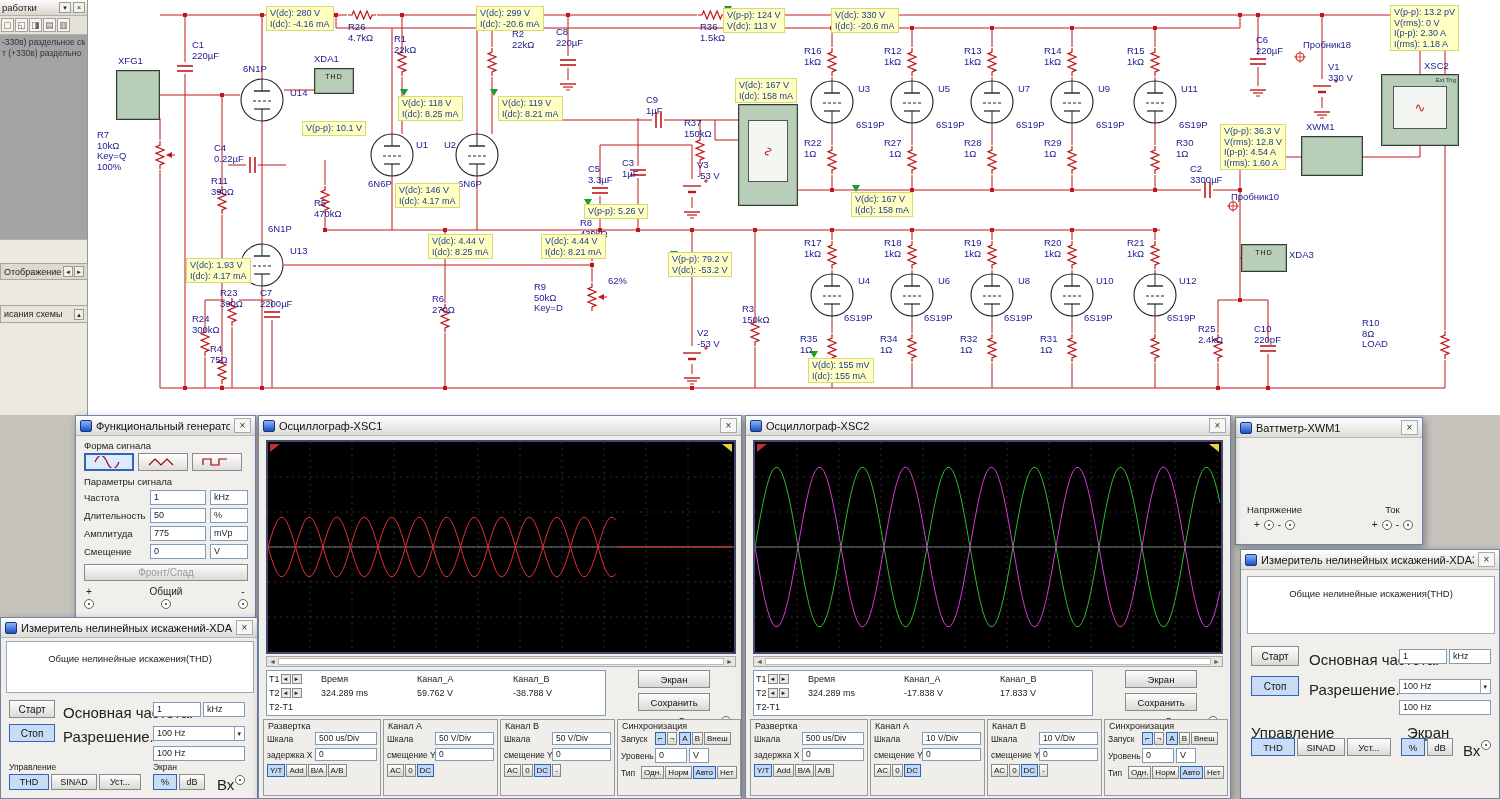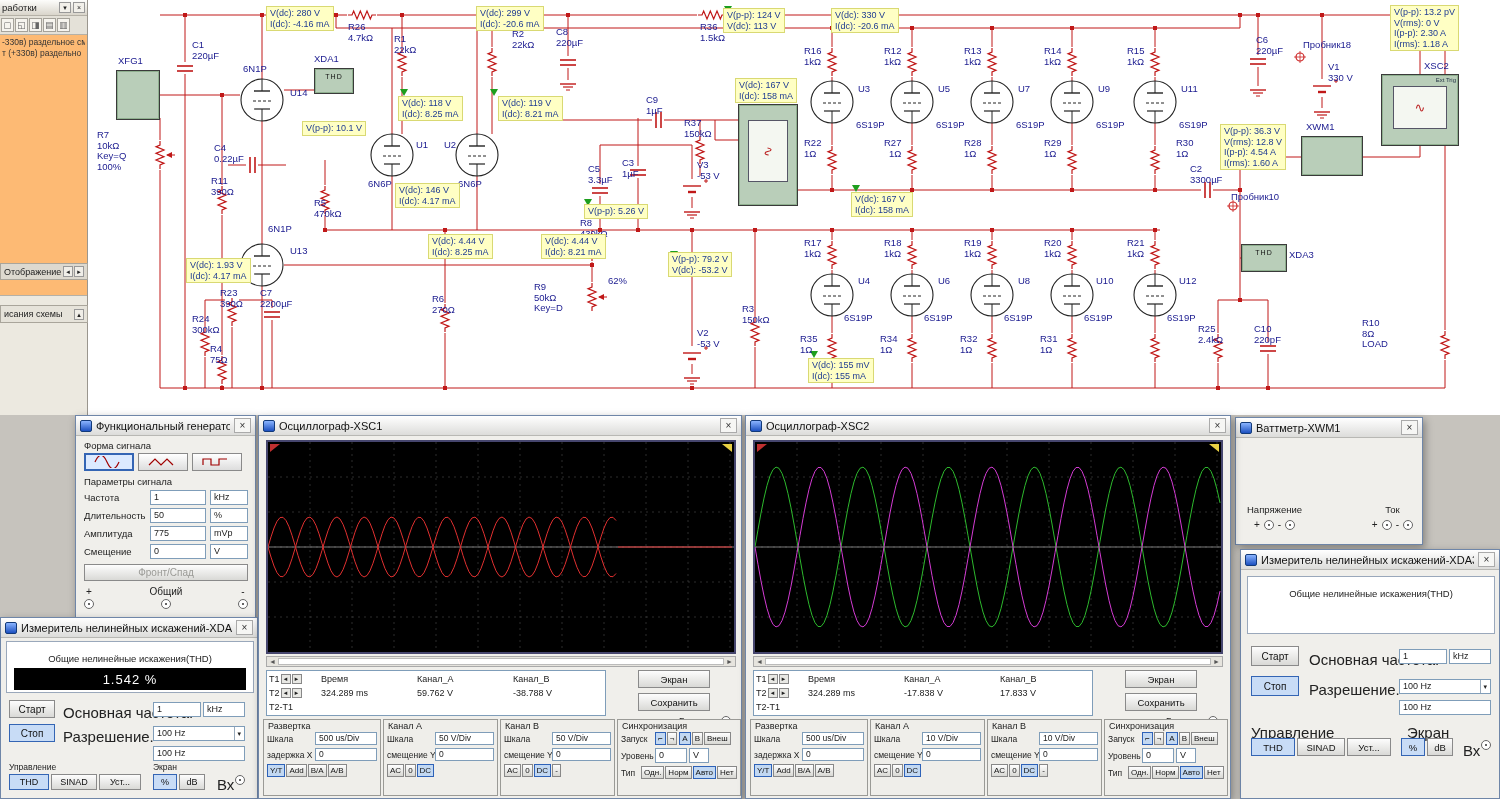--- a/index.html
+++ b/index.html
@@ -16,21 +16,21 @@
   .inst-ext{position:absolute;right:2px;top:2px;font-size:6px;color:#234}
   .inst-scr{position:absolute;left:15%;top:15%;width:70%;height:62%;background:#f4f7f1;border:1px solid #556;display:flex;align-items:center;justify-content:center;color:#b22;font-size:13px;overflow:hidden}
   .inst-scope1 .inst-scr span{transform:rotate(90deg);display:block}
   
   #left-panel{position:absolute;left:0;top:0;width:88px;height:415px;background:#ece9e0;border-right:1px solid #9a968e;z-index:6}
   .lp-title{height:16px;background:linear-gradient(#fdfdfb,#d9d5cb);border-bottom:1px solid #b5b1a7;font-size:9.5px;display:flex;align-items:center;padding:0 2px;gap:2px}
   .lp-title span:first-child{flex:1;overflow:hidden;white-space:nowrap}
   .lp-btn{width:12px;height:11px;border:1px solid #999;background:#f2f0ea;font-size:7px;line-height:9px;text-align:center}
   .lp-toolbar{display:flex;gap:1px;padding:2px 1px;border-bottom:1px solid #b5b1a7;background:#e4e1d8}
   .mini-ico{width:13px;height:14px;border:1px solid #a5a29a;background:#f6f4ee;font-size:9px;line-height:12px;text-align:center;color:#666}
-  .lp-list{background:#fdba74;height:261px;border-bottom:1px solid #b5b1a7;padding:2px;font-size:8.5px;color:#333}
+  .lp-list{background:#a3a3a3;height:205px;border-bottom:1px solid #b5b1a7;padding:2px;font-size:8.5px;color:#333}
   .lp-item{white-space:nowrap;overflow:hidden;line-height:11px}
   .lp-bar{position:absolute;left:0;top:263px;width:88px;height:17px;background:#ddd9cf;border:1px solid #a9a59b;font-size:9px;display:flex;align-items:center;padding:0 3px;gap:1px}
   .lp-bar span:first-child{flex:1;white-space:nowrap;overflow:hidden}
   .lp-arr{width:10px;height:11px;border:1px solid #999;background:#f0eee8;font-size:7px;line-height:9px;text-align:center}
   .lp-tab{position:absolute;left:0;top:305px;width:88px;height:18px;background:#e6e3da;border:1px solid #a9a59b;font-size:9px;display:flex;align-items:center;padding:0 3px;gap:1px}
   .lp-tab span:first-child{flex:1;white-space:nowrap;overflow:hidden}
   
   .win{position:absolute;background:#f0efeb;border:1px solid #6f86a8;box-shadow:2px 3px 8px rgba(0,0,0,.35);z-index:10}
   .tbar{height:20px;display:flex;align-items:center;gap:4px;padding:0 4px;background:linear-gradient(#ffffff,#dcdcda);border-bottom:1px solid #b8b8b4;font-size:11px;color:#111}
   .tbar .ttl{flex:1;white-space:nowrap;overflow:hidden}
@@ -989,21 +989,20 @@
 </div>
 
 <div class="win" id="win-xda1" style="left:0;top:617px;width:258px;height:182px">
   <div class="tbar">
     <span class="tico"></span>
     <span class="ttl">Измеритель нелинейных искажений-XDA1</span>
     <span class="tclose">×</span>
   </div>
   <div class="thd-inset" style="left:5px;top:23px;width:248px;height:52px">
     <div class="hd">Общие нелинейные искажения(THD)</div>
-    <div class="disp">1.542 %</div>
   </div>
   <button class="btn abs" style="left:8px;top:82px;width:46px;height:18px">Старт</button>
   <span class="abs lbl95" style="left:62px;top:86px">Основная частота.</span>
   <span class="fbox abs" style="left:152px;top:84px;width:48px">1</span>
   <span class="fbox abs" style="left:202px;top:84px;width:42px">kHz</span>
   <button class="btn on abs" style="left:8px;top:106px;width:46px;height:18px">Стоп</button>
   <span class="abs lbl95" style="left:62px;top:110px">Разрешение.</span>
   <span class="fbox abs" style="left:152px;top:108px;width:92px"><span>100 Hz</span><span class="dd-arrow">▾</span></span>
   <span class="fbox abs" style="left:152px;top:128px;width:92px">100 Hz</span>
   <span class="abs" style="left:8px;top:144px;font-size:8.5px">Управление</span>

